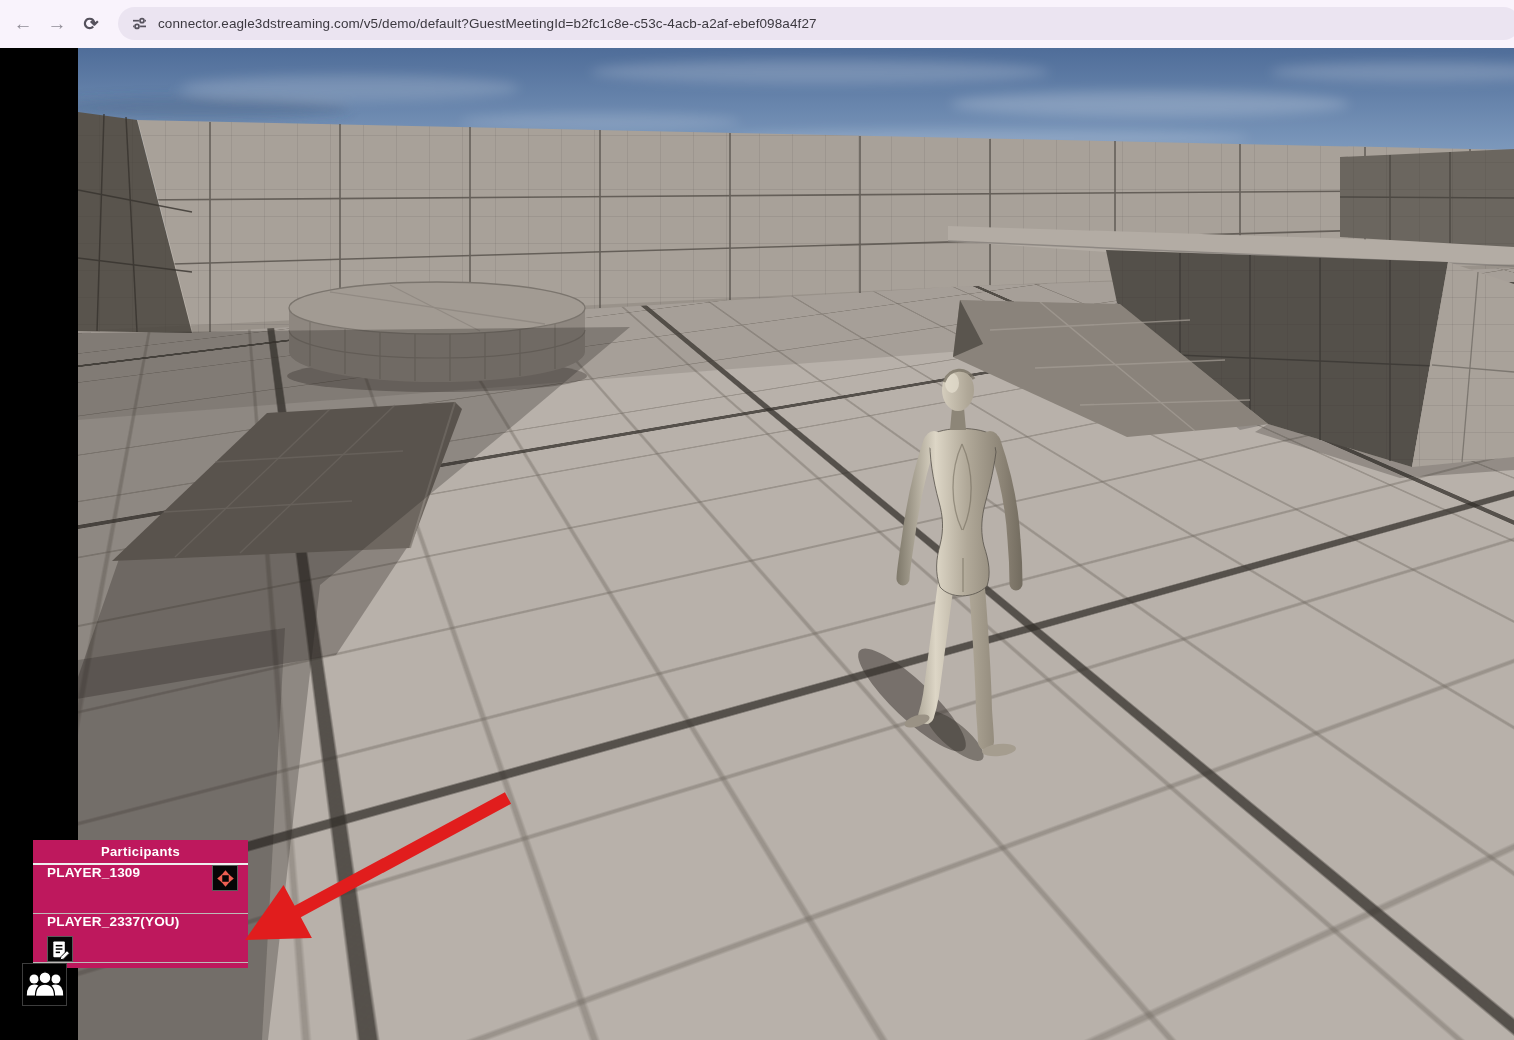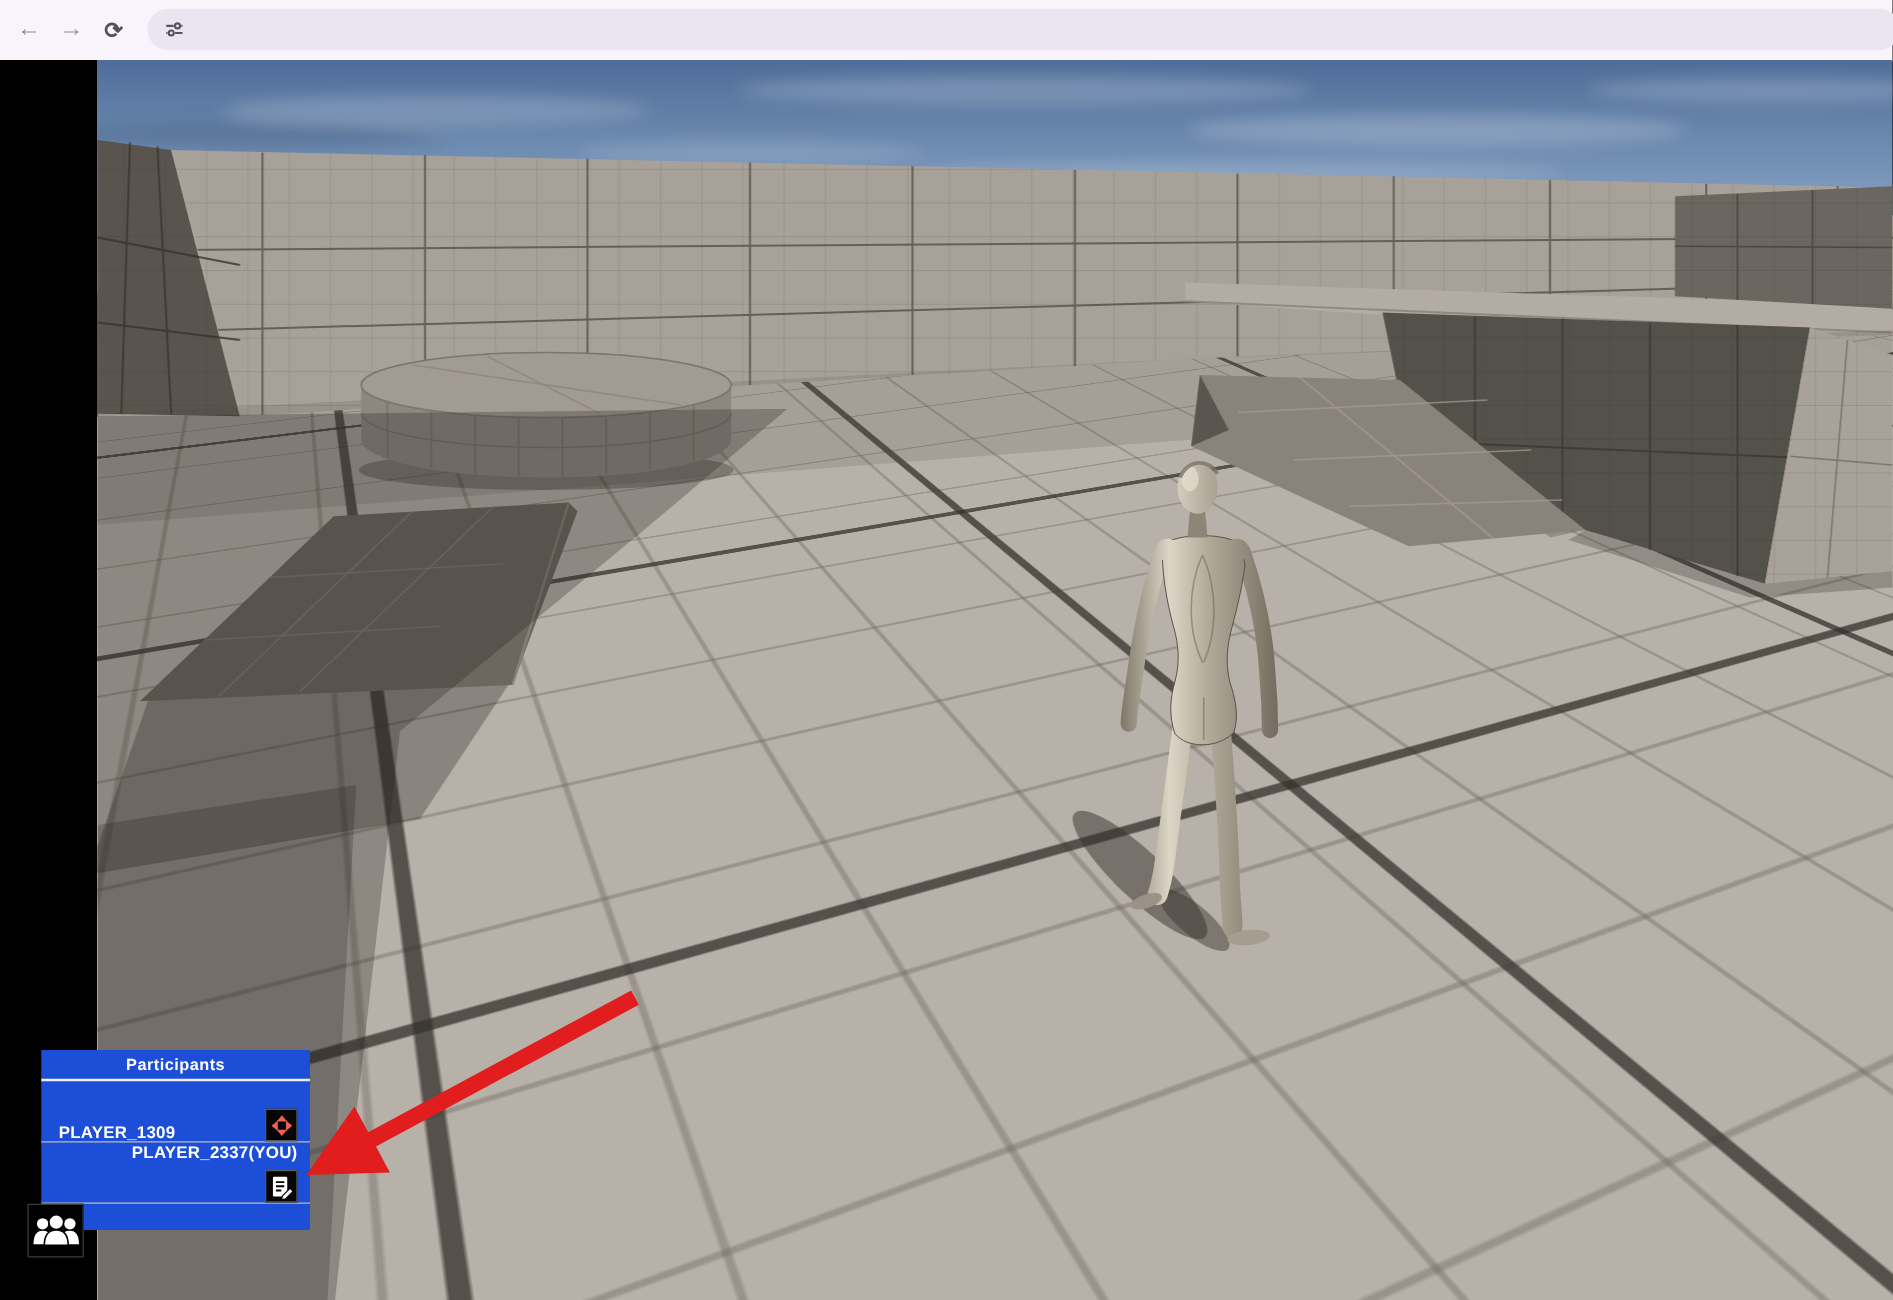--- a/index.html
+++ b/index.html
@@ -30,25 +30,25 @@
     transform:perspective(1200px) rotateX(76deg) rotateZ(-25deg);
     background-color:#b8b1aa;
     background-image:
       repeating-linear-gradient(90deg,rgba(52,48,43,.75) 0 5px,transparent 5px 290px),
       repeating-linear-gradient(0deg,rgba(52,48,43,.75) 0 5px,transparent 5px 290px),
       repeating-linear-gradient(90deg,rgba(112,105,97,.42) 0 2px,transparent 2px 72px),
       repeating-linear-gradient(0deg,rgba(112,105,97,.42) 0 2px,transparent 2px 72px);}
   .scene-svg{position:absolute;left:0;top:0;width:1436px;height:992px;}
 
   
-  .participants{position:absolute;left:33px;top:840px;width:215px;background:#1d4ed8;
-    z-index:40;color:#fff;padding-bottom:21px;}
+  .participants{position:absolute;left:33px;top:840px;width:215px;background:#be185d;
+    z-index:40;color:#fff;padding-bottom:5px;}
   .p-title{height:23px;display:flex;align-items:center;justify-content:center;
     font-size:13px;font-weight:bold;letter-spacing:.4px;border-bottom:2px solid #efefef;}
-  .p-row{height:48px;display:flex;align-items:flex-end;justify-content:space-between;
+  .p-row{height:48px;display:flex;align-items:flex-start;justify-content:space-between;
     padding:0 10px 0 14px;border-bottom:1px solid #bdbab7;}
   .p-row:last-of-type{border-bottom:1px solid #bdbab7;flex-direction:column;}
   .p-name{font-size:13.5px;font-weight:bold;letter-spacing:.2px;}
   .icon-btn{width:26px;height:26px;background:#060606;border:1px solid #5a5a5a;
     display:flex;align-items:center;justify-content:center;padding:0;cursor:pointer;}
 
   .people-btn{position:absolute;left:22px;top:963px;width:45px;height:43px;background:#000;
     border:1px solid #3d3d3d;display:flex;align-items:center;justify-content:center;
     z-index:41;padding:0;cursor:pointer;}
 
@@ -66,20 +66,21 @@
     <span class="tune">
       <svg width="17" height="17" viewBox="0 0 17 17">
         <line x1="2" y1="5.7" x2="15" y2="5.7" stroke="#57535e" stroke-width="1.7"></line>
         <circle cx="11" cy="5.7" r="3.1" fill="#ebe4f1"></circle>
         <circle cx="11" cy="5.7" r="2" fill="none" stroke="#57535e" stroke-width="1.7"></circle>
         <line x1="2" y1="11.4" x2="15" y2="11.4" stroke="#57535e" stroke-width="1.7"></line>
         <circle cx="6" cy="11.4" r="3.1" fill="#ebe4f1"></circle>
         <circle cx="6" cy="11.4" r="2" fill="none" stroke="#57535e" stroke-width="1.7"></circle>
       </svg>
     </span>
+    <span class="url-text">connector.eagle3dstreaming.com/v5/demo/default?GuestMeetingId=b2fc1c8e-c53c-4acb-a2af-ebef098a4f27</span>
   </div>
 </header>
 
 <div class="sidebar"></div>
 
 <div class="viewport">
   <div class="floor3d"></div>
 
   <svg class="scene-svg" viewBox="78 48 1436 992">
     <defs>

